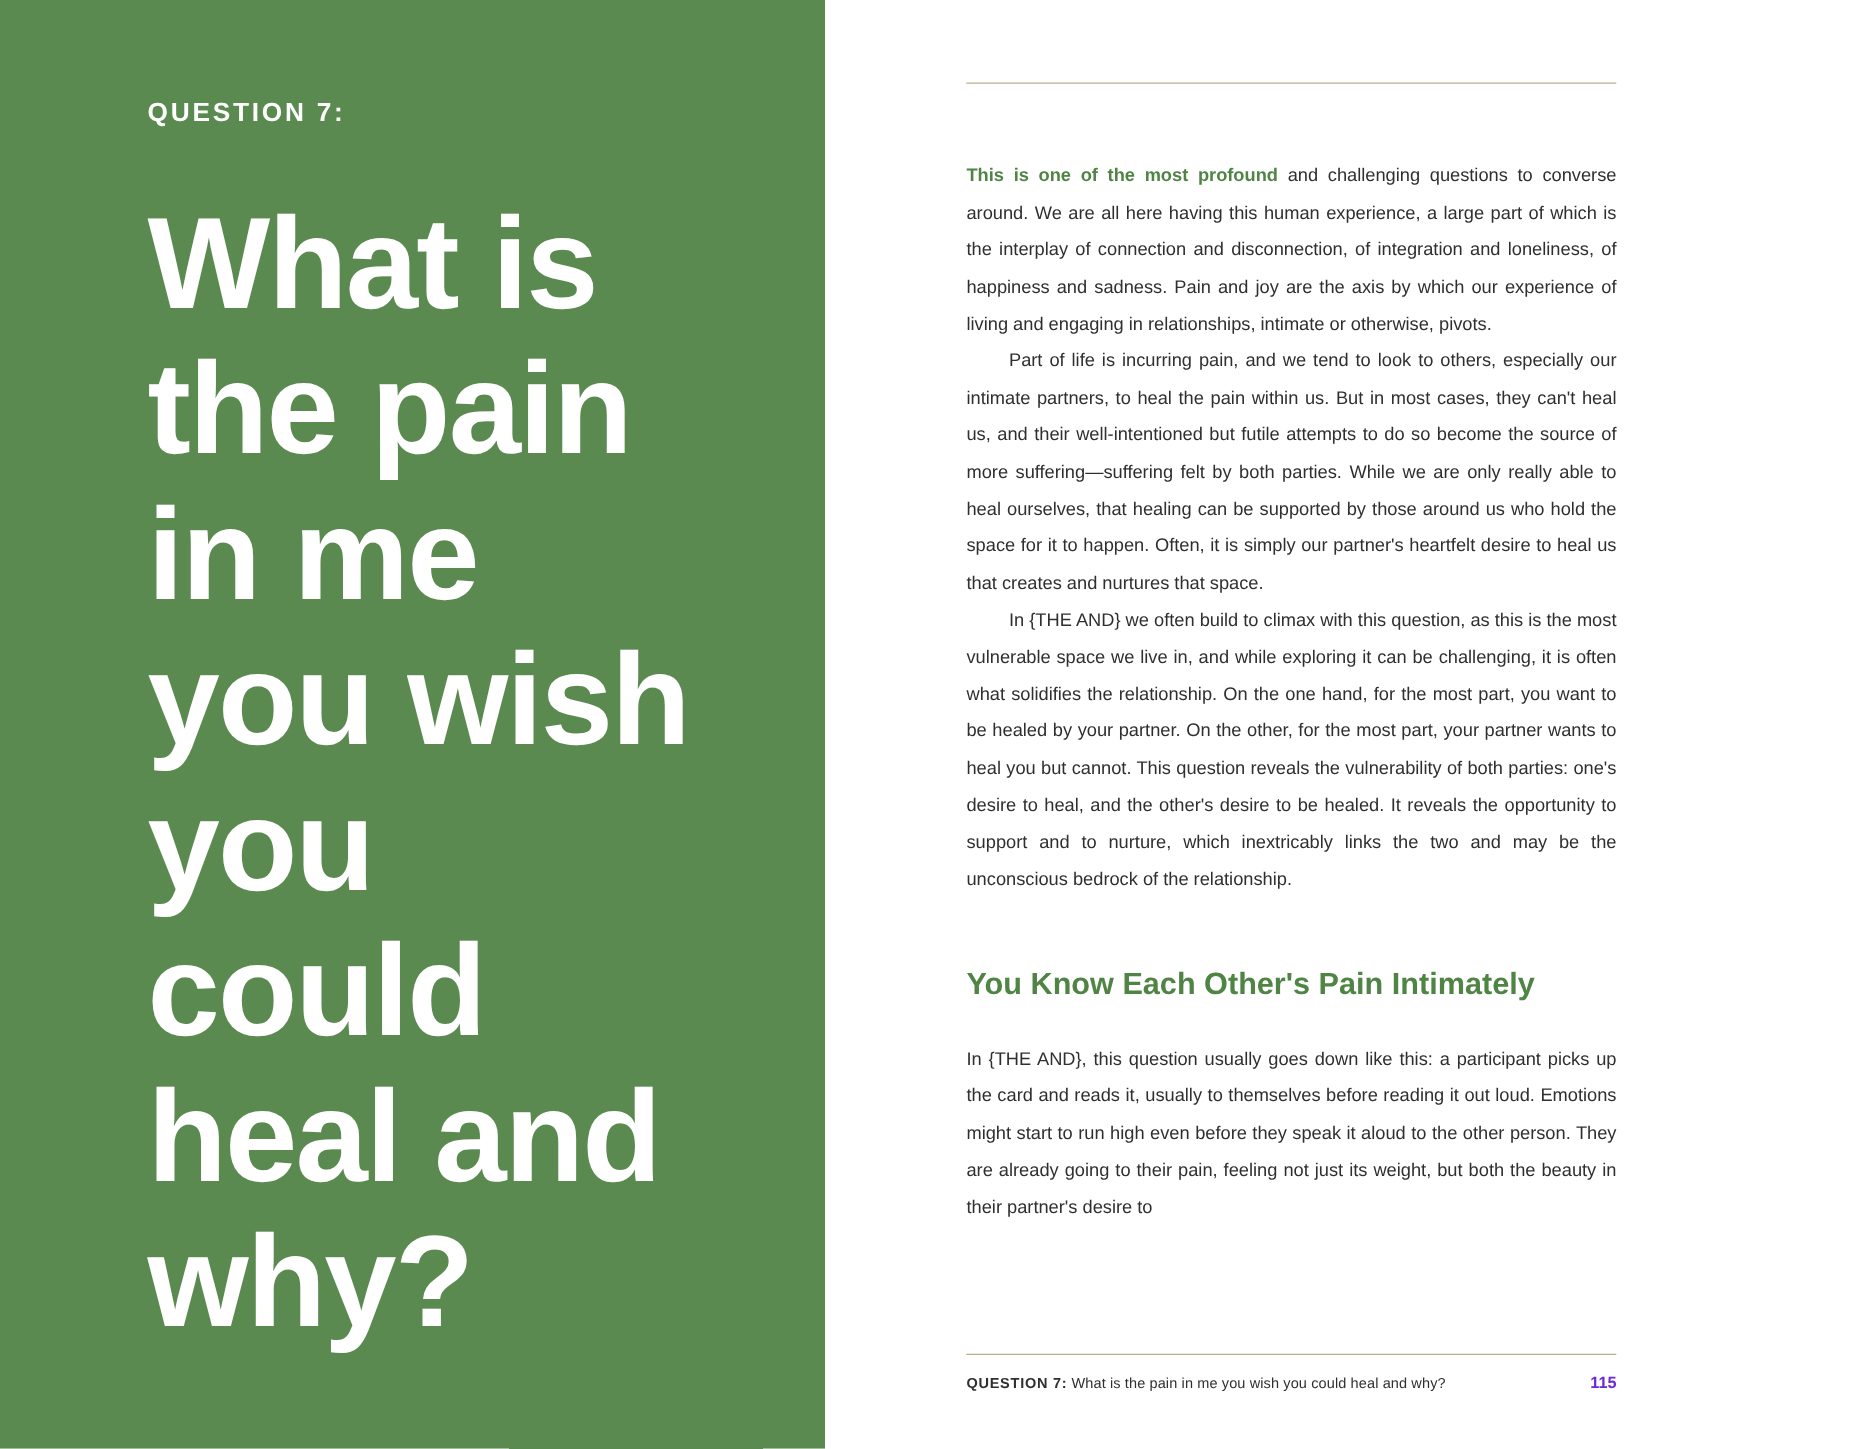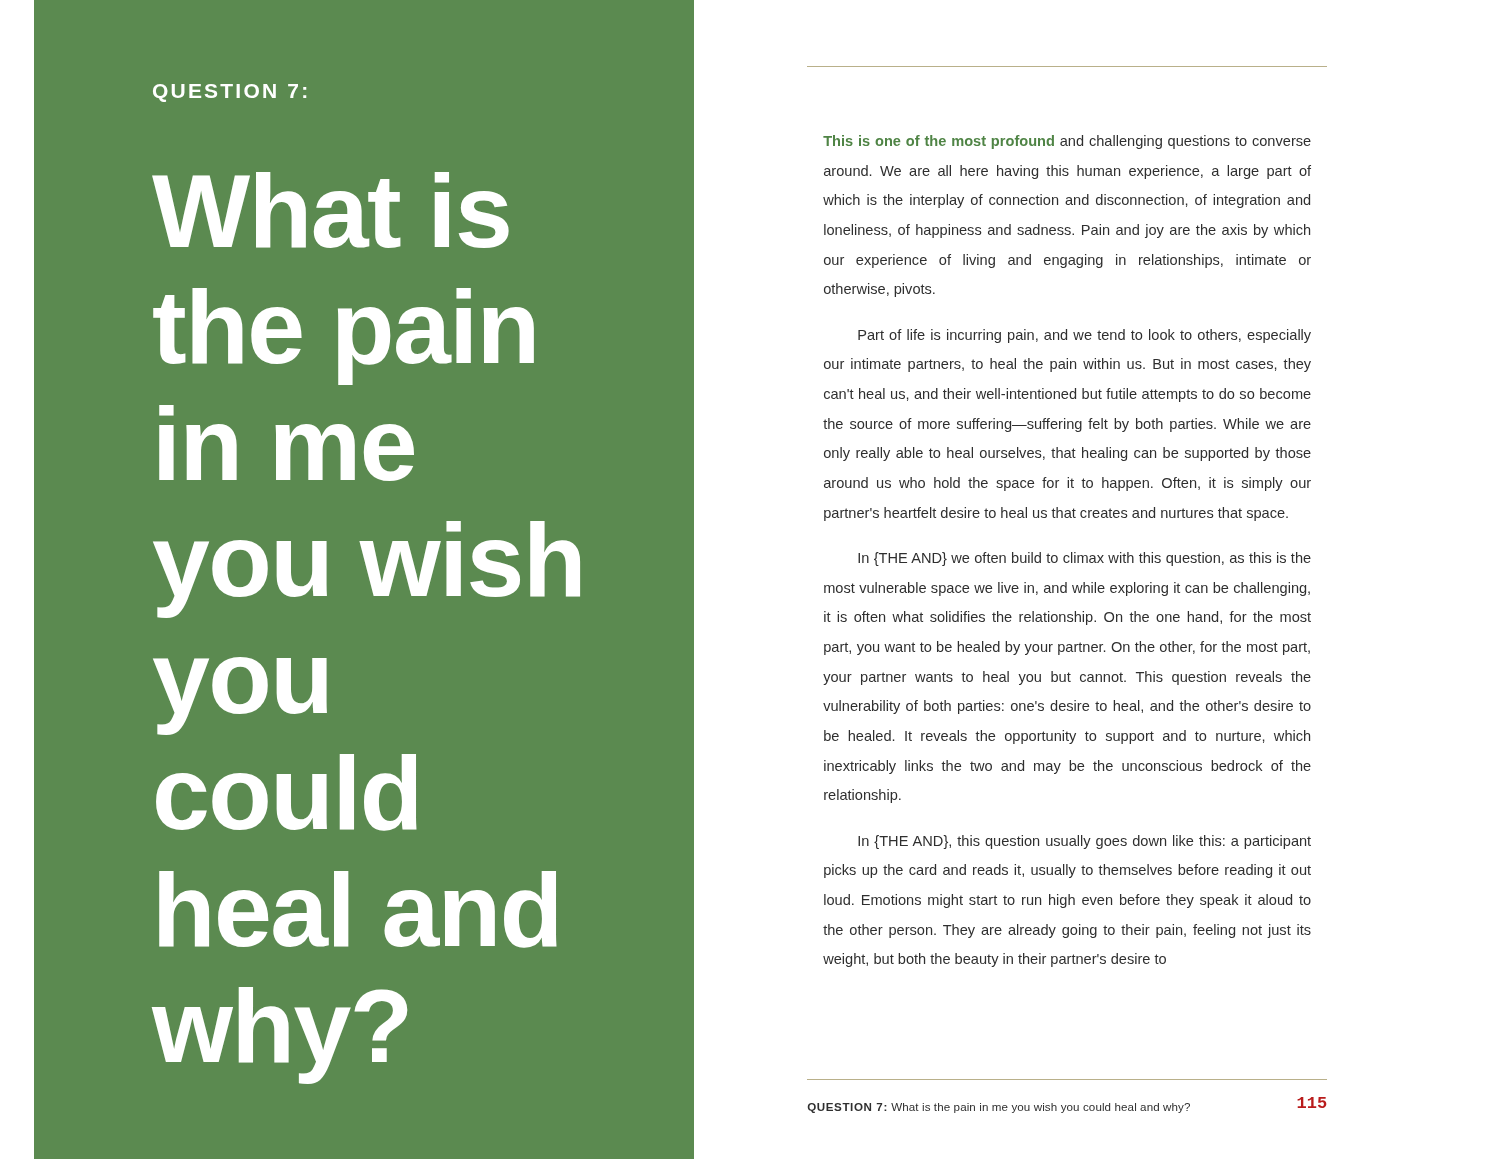--- a/index.html
+++ b/index.html
@@ -10,21 +10,20 @@
     width: 1500px;
     height: 1159px;
     background: #ffffff;
     font-family: "Liberation Sans", sans-serif;
     overflow: hidden;
   }
   .spread {
     display: flex;
     width: 1276px;
     height: 1159px;
-    padding-left: 34px;
   }
 
   
   .left-page {
     width: 755px;
     height: 1159px;
     background: #5b8a50;
     position: relative;
     box-sizing: border-box;
     padding: 80px 90px 0 118px;
@@ -65,21 +64,21 @@
   .rule-top {
     border-top: 1px solid #b9b08a;
     width: 520px;
     margin-bottom: 60px;
   }
   .body-text {
     color: #2f2f2f;
     font-size: 14.6px;
     line-height: 2.03;
     text-align: justify;
-    margin: 16px;
+    margin: 0;
   }
   .body-text + .body-text {
     text-indent: 34px;
   }
   .lead-in {
     color: #4f8445;
     font-weight: bold;
   }
   .subhead {
     color: #4f8445;
@@ -107,24 +106,23 @@
   .footer-text {
     color: #2f2f2f;
     font-size: 11.6px;
     letter-spacing: 0.1px;
   }
   .footer-text .fq {
     font-weight: bold;
     letter-spacing: 0.6px;
   }
   .page-number {
-    color: #b91c1c;
-    font-size: 17px;
+    color: #6d28d9;
+    font-size: 13px;
     font-weight: bold;
-    font-family: Liberation Mono, monospace;
   }
 </style>
 </head>
 <body>
 
 <div class="spread">
 
   <div class="left-page">
     <div class="question-label">QUESTION 7:</div>
     <h1 class="question-title">What is the pain in me you wish you could heal and why?</h1>
@@ -133,20 +131,21 @@
   <div class="right-page">
     <div class="right-inner">
       <div class="rule-top"></div>
 
       <p class="body-text"><span class="lead-in">This is one of the most profound</span><span> and challenging questions to converse around. We are all here having this human experience, a large part of which is the interplay of connection and disconnection, of integration and loneliness, of happiness and sadness. Pain and joy are the axis by which our experience of living and engaging in relationships, intimate or otherwise, pivots.</span></p>
 
       <p class="body-text">Part of life is incurring pain, and we tend to look to others, especially our intimate partners, to heal the pain within us. But in most cases, they can't heal us, and their well-intentioned but futile attempts to do so become the source of more suffering—suffering felt by both parties. While we are only really able to heal ourselves, that healing can be supported by those around us who hold the space for it to happen. Often, it is simply our partner's heartfelt desire to heal us that creates and nurtures that space.</p>
 
       <p class="body-text">In {THE AND} we often build to climax with this question, as this is the most vulnerable space we live in, and while exploring it can be challenging, it is often what solidifies the relationship. On the one hand, for the most part, you want to be healed by your partner. On the other, for the most part, your partner wants to heal you but cannot. This question reveals the vulnerability of both parties: one's desire to heal, and the other's desire to be healed. It reveals the opportunity to support and to nurture, which inextricably links the two and may be the unconscious bedrock of the relationship.</p>
 
+      <h2 class="subhead">You Know Each Other's Pain Intimately</h2>
 
       <p class="body-text">In {THE AND}, this question usually goes down like this: a participant picks up the card and reads it, usually to themselves before reading it out loud. Emotions might start to run high even before they speak it aloud to the other person. They are already going to their pain, feeling not just its weight, but both the beauty in their partner's desire to</p>
     </div>
 
     <div class="footer">
       <div class="rule-bottom"></div>
       <div class="footer-row">
         <div class="footer-text"><span class="fq">QUESTION 7:</span><span> What is the pain in me you wish you could heal and why?</span></div>
         <div class="page-number">115</div>
       </div>

